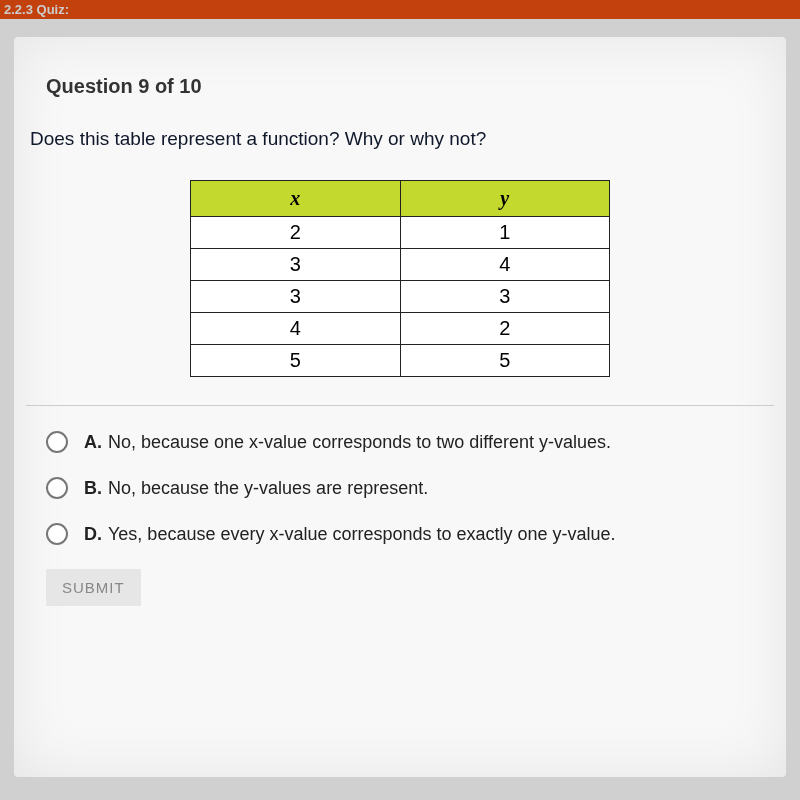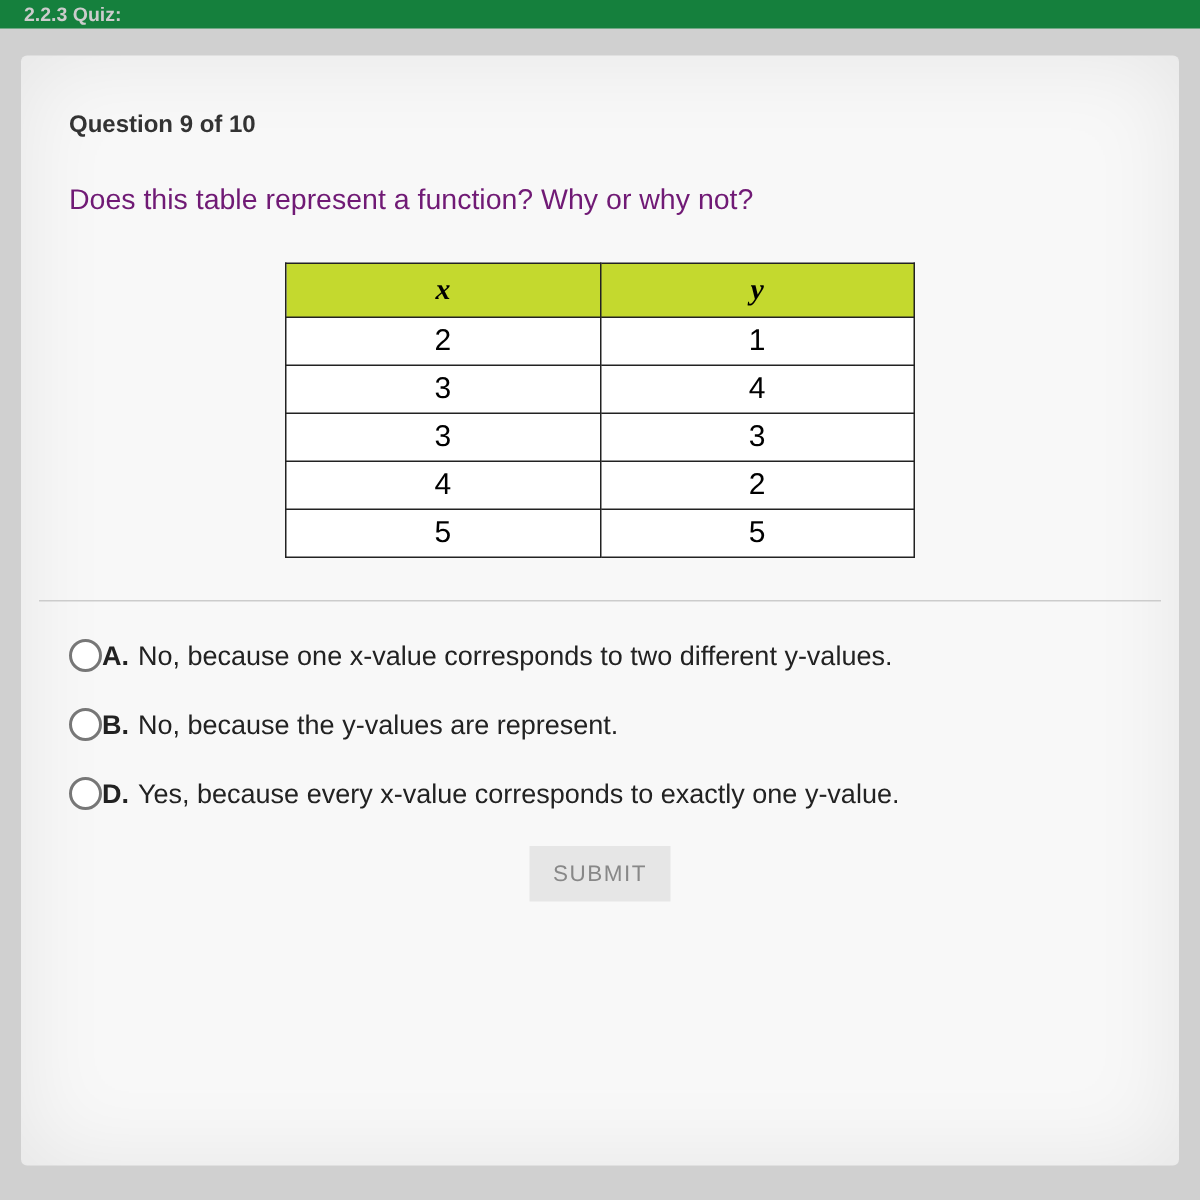--- a/index.html
+++ b/index.html
@@ -4,44 +4,44 @@
   <style>
     * { box-sizing: border-box; margin: 0; padding: 0; }
     body {
       font-family: Arial, Helvetica, sans-serif;
       background: #d0d0d0;
       width: 800px;
       height: 800px;
       position: relative;
     }
     .topbar {
-      background: #15803d;
+      background: #c2410c;
       color: #ccc;
-      padding: 2px 16px;
+      padding: 2px 4px;
       font-size: 13px;
       font-weight: bold;
     }
     .page {
       background: #f8f8f8;
       margin: 18px 14px 0 14px;
       padding: 18px 12px 0 12px;
       border-radius: 4px;
       min-height: 740px;
       box-shadow: inset 0 0 60px rgba(0,0,0,0.08);
     }
     .qnum {
-      font-size: 16px;
+      font-size: 20px;
       font-weight: bold;
       color: #333;
       margin: 20px 0 30px 20px;
     }
     .prompt {
       font-size: 19px;
-      color: #701a75;
-      margin: 0 0 30px 20px;
+      color: #0f172a;
+      margin: 0 0 30px 4px;
     }
     .table-wrap { display: flex; justify-content: center; margin-bottom: 28px; }
     table.data {
       border-collapse: collapse;
       width: 420px;
     }
     table.data th {
       background: #c4d92e;
       font-style: italic;
       font-family: "Times New Roman", serif;
@@ -60,36 +60,37 @@
       width: 50%;
     }
     hr.divider {
       border: none;
       border-top: 1px solid #ccc;
       margin: 10px 0 25px 0;
     }
     .choice {
       display: flex;
       align-items: center;
+      gap: 16px;
       margin: 0 0 24px 20px;
       font-size: 18px;
       color: #222;
     }
     .radio {
       width: 22px;
       height: 22px;
       border: 2px solid #777;
       border-radius: 50%;
       flex-shrink: 0;
       background: #fff;
     }
     .choice .letter { font-weight: bold; margin-right: 6px; }
     .submit-area {
       display: flex;
-      justify-content: center;
+      justify-content: flex-start;
       padding: 0 20px;
     }
     .submit {
       background: #e6e6e6;
       color: #888;
       border: none;
       padding: 10px 16px;
       font-size: 15px;
       letter-spacing: 1px;
       cursor: pointer;

